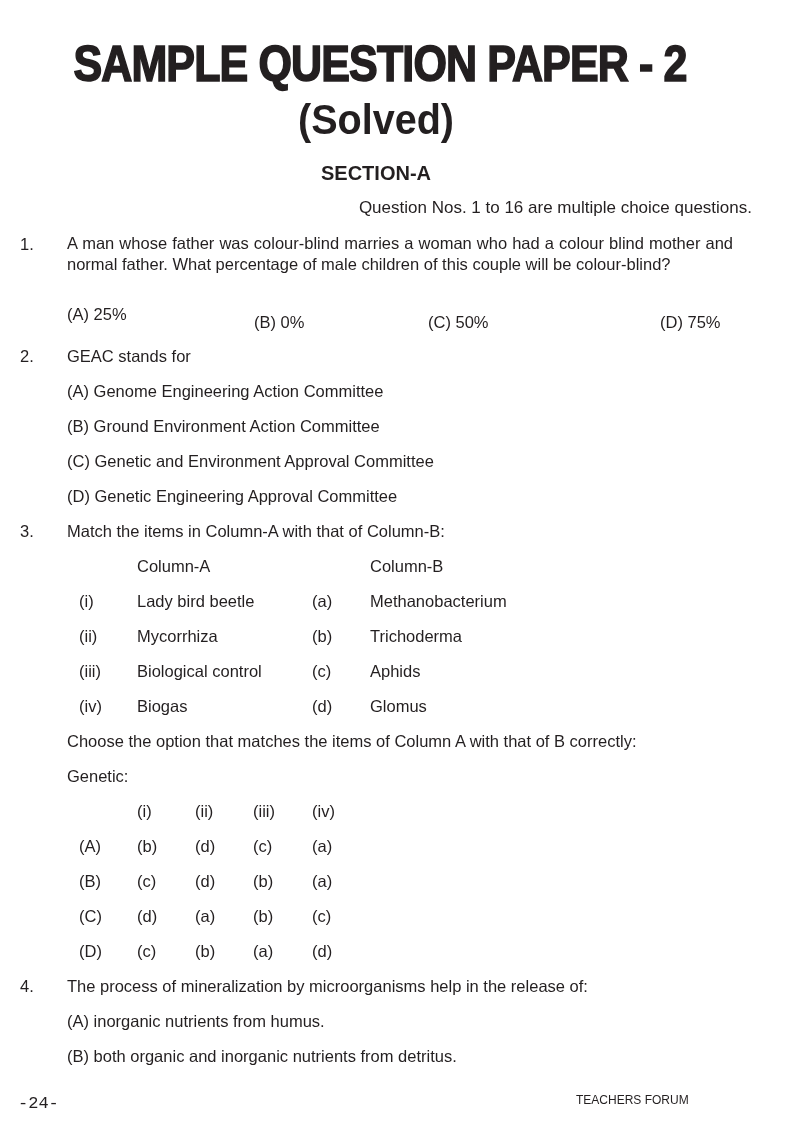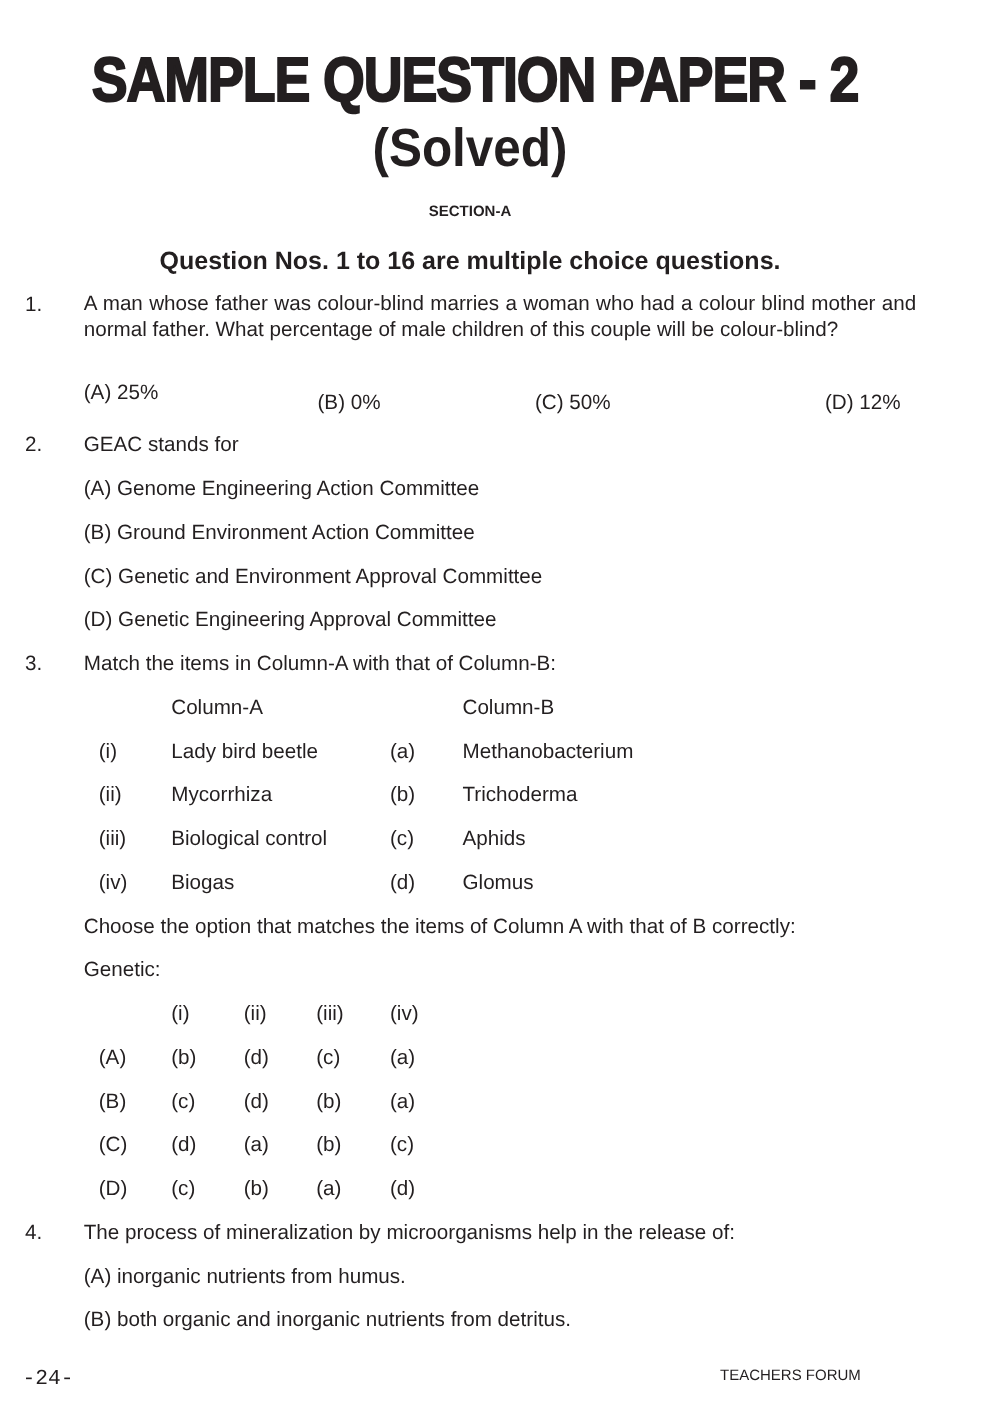--- a/index.html
+++ b/index.html
@@ -11,43 +11,43 @@
     font-family: "Liberation Sans", sans-serif; font-weight: 900;
     font-size: 50px; letter-spacing: -1px; line-height: 56px;
     transform: scaleX(0.86); transform-origin: 380px 0;
     -webkit-text-stroke: 1.6px #231f20;
   }
   .subtitle {
     left: 0; width: 752px; top: 93px; text-align: center;
     font-size: 43px; font-weight: 700; line-height: 52px;
     transform: scaleX(0.92); transform-origin: 376px 0;
   }
-  .section { left: 0; width: 752px; top: 162px; text-align: center; font-size: 12px; font-weight: 700; }
-  .instr { left: 0; width: 752px; top: 198px; text-align: center; font-size: 20px; font-weight: 700; }
+  .section { left: 0; width: 752px; top: 162px; text-align: center; font-size: 20px; font-weight: 700; }
+  .instr { left: 0; width: 752px; top: 198px; text-align: right; font-size: 17px; font-weight: 400; }
   .t { font-size: 16.5px; line-height: 20px; }
   .num { left: 20px; }
   .q1text { left: 67px; top: 233px; width: 666px; white-space: normal; line-height: 21px; text-align: justify; }
   .footer-left { left: 18px; top: 1094px; font-family: Liberation Mono, monospace; font-size: 17px; }
   .footer-right { left: 576px; top: 1093px; font-size: 12px; }
 </style>
 </head>
 <body>
 
 <div class="abs title">SAMPLE QUESTION PAPER - 2</div>
 <div class="abs subtitle">(Solved)</div>
 <div class="abs section">SECTION-A</div>
 <div class="abs instr">Question Nos. 1 to 16 are multiple choice questions.</div>
 
 <div>
   <div class="abs t num" style="top:234px">1.</div>
   <div class="abs t q1text">A man whose father was colour-blind marries a woman who had a colour blind mother and normal father. What percentage of male children of this couple will be colour-blind?</div>
   <div class="abs t" style="left:67px; top:304px">(A) 25%</div>
   <div class="abs t" style="left:254px; top:312px">(B) 0%</div>
   <div class="abs t" style="left:428px; top:312px">(C) 50%</div>
-  <div class="abs t" style="left:660px; top:312px">(D) 12%</div>
+  <div class="abs t" style="left:660px; top:312px">(D) 75%</div>
 </div>
 
 <div>
   <div class="abs t num" style="top:346px">2.</div>
   <div class="abs t" style="left:67px; top:346px">GEAC stands for</div>
   <div class="abs t" style="left:67px; top:381px">(A) Genome Engineering Action Committee</div>
   <div class="abs t" style="left:67px; top:416px">(B) Ground Environment Action Committee</div>
   <div class="abs t" style="left:67px; top:451px">(C) Genetic and Environment Approval Committee</div>
   <div class="abs t" style="left:67px; top:486px">(D) Genetic Engineering Approval Committee</div>
 </div>

